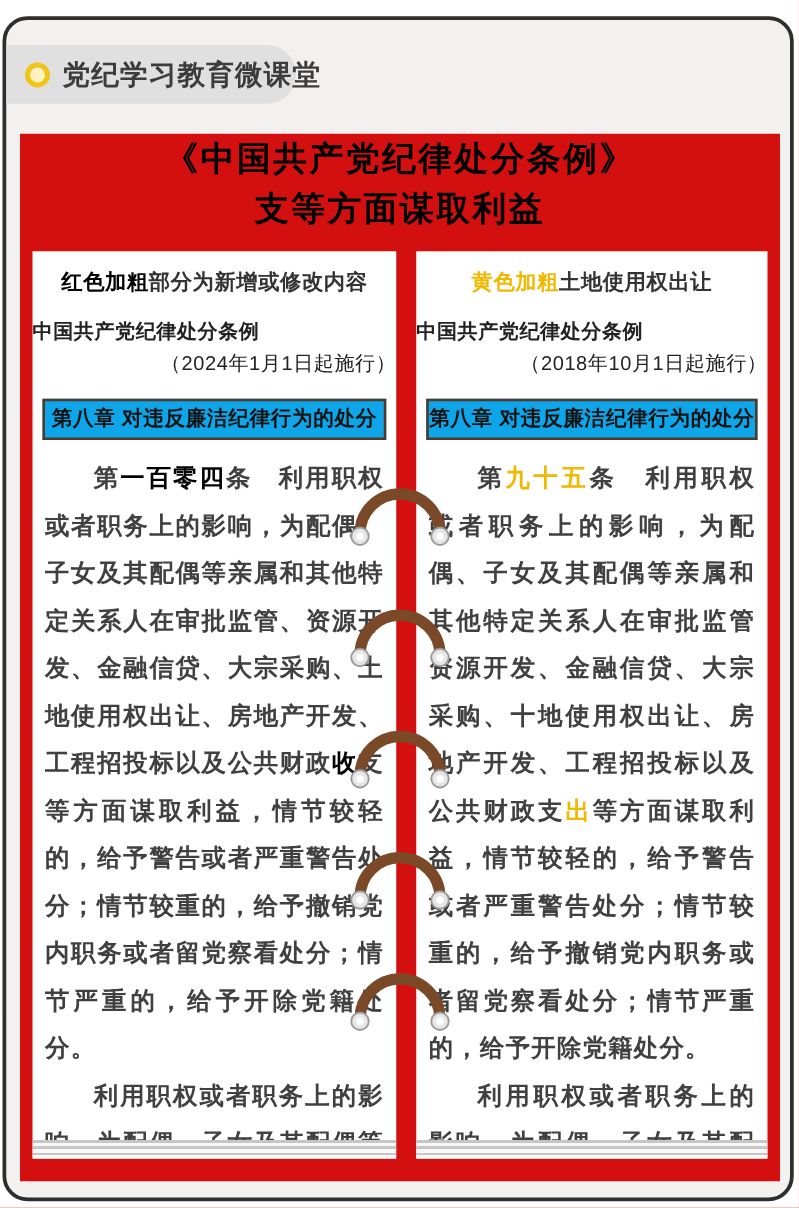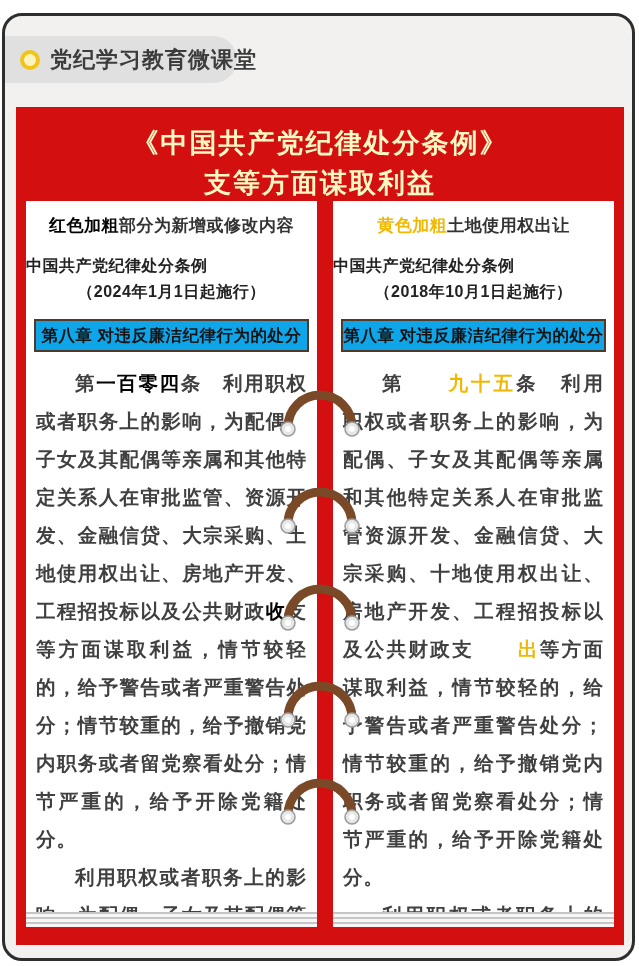--- a/index.html
+++ b/index.html
@@ -10,44 +10,44 @@
     background:#f2f1ef;border:3px solid #2e2e2e;border-radius:20px;}
 
   
   .pill{position:absolute;left:0;top:20px;height:47px;width:232px;box-sizing:border-box;
     background:#e0e0e0;border-radius:0 26px 26px 0;display:flex;align-items:center;padding-left:15px;}
   .dot{width:12px;height:12px;border-radius:50%;background:#fdf3c0;border:4px solid #f0c419;margin-right:10px;flex:0 0 auto;}
   .pill-text{font-size:22px;font-weight:bold;color:#3c3c3c;letter-spacing:1px;white-space:nowrap;}
 
   
   .card{position:absolute;left:11px;right:8px;top:91px;bottom:13px;background:#d30f0f;}
-  .card-title{color:#fef9c3;text-align:center;font-weight:bold;font-size:27px;line-height:40px;
-    padding-top:16px;letter-spacing:2px;}
+  .card-title{color:#000000;text-align:center;font-weight:bold;font-size:27px;line-height:40px;
+    letter-spacing:2px;}
 
   
   .columns{position:absolute;left:10px;right:10px;top:94px;bottom:18px;display:flex;}
   .panel{background:#ffffff;position:relative;overflow:hidden;box-sizing:border-box;}
   .panel-left{width:291px;}
   .panel-right{flex:1;margin-left:16px;}
 
   .legend{text-align:center;font-size:17px;font-weight:bold;color:#333333;margin-top:13px;letter-spacing:.5px;}
   .seg-red{color:#000000;}
   .seg-yellow{color:#f0b800;}
 
   .doc-title{text-align:left;font-size:16px;font-weight:bold;color:#222222;margin-top:16px;line-height:26px;letter-spacing:.5px;}
-  .doc-date{text-align:center;font-size:16px;font-weight:bold;color:#222222;line-height:26px;letter-spacing:.5px;}
+  .doc-date{text-align:right;font-size:16px;font-weight:normal;color:#222222;line-height:26px;letter-spacing:.5px;}
 
   .chapter-badge{margin:14px 8px 0;border:2px solid #51392a;background:#0ea5e9;text-align:center;
     font-size:16.5px;font-weight:bold;color:#141414;line-height:29px;letter-spacing:.5px;}
 
   .body-text{margin:12px 10px 0;font-size:19.5px;line-height:38px;color:#404040;font-weight:600;
     text-align:justify;letter-spacing:1px;}
   .body-text p{margin:0;text-indent:2em;}
   .body-text .seg-red{font-weight:bold;}
-  .body-text .seg-yellow{font-weight:bold;margin-left:44px;}
+  .body-text .seg-yellow{font-weight:bold;}
 
   
   .page-stack{position:absolute;left:0;right:0;bottom:0;height:15px;
     background:repeating-linear-gradient(to bottom,#c6c6c6 0 2px,#f7f7f7 2px 5px);}
 
   
   .stitches{position:absolute;left:50%;transform:translateX(-50%);top:0;width:86px;height:100%;pointer-events:none;}
   .stitch{position:absolute;left:0;width:86px;height:64px;}
 </style>
 </head>

